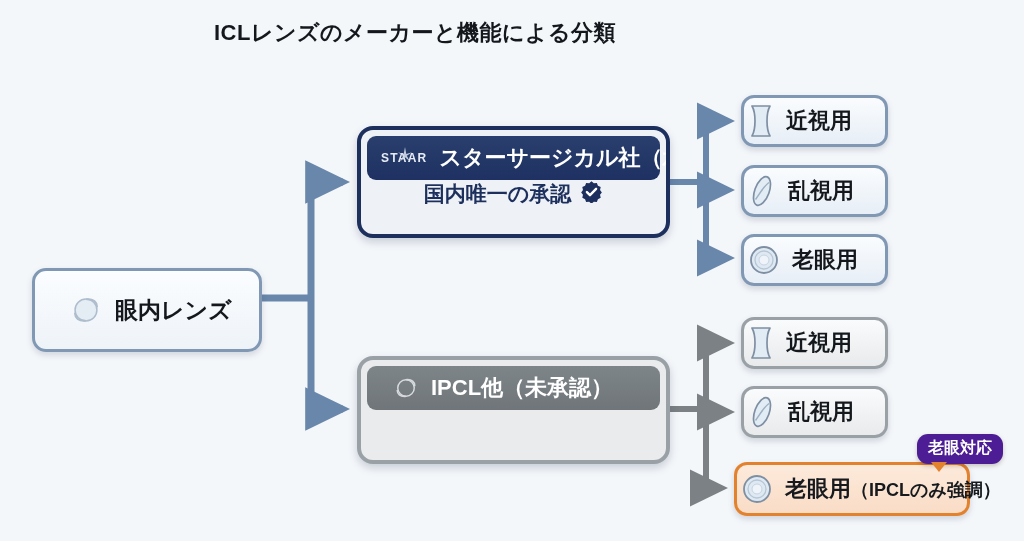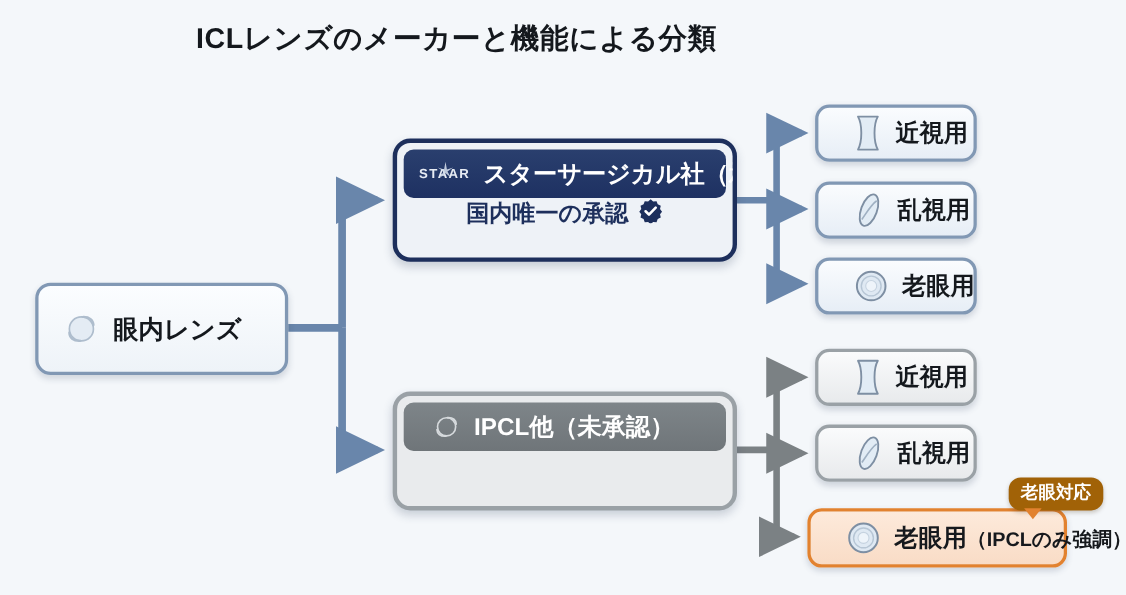--- a/index.html
+++ b/index.html
@@ -9,38 +9,38 @@
     font-family:"Liberation Sans","DejaVu Sans",sans-serif;
     overflow:hidden;
     position:relative;
   }
   #stage{position:absolute;inset:0;}
 
   
   .title{
     position:absolute;left:0;top:18px;width:830px;
     text-align:center;
-    font-size:26px;font-weight:bold;color:#14181d;
+    font-size:22px;font-weight:bold;color:#14181d;
     letter-spacing:.5px;
     white-space:nowrap;
   }
 
   
   #wires{position:absolute;left:0;top:0;width:1024px;height:541px;}
 
   
   .node{position:absolute;box-sizing:border-box;}
 
   
   .root{
-    left:32px;top:257px;width:230px;height:84px;
+    left:32px;top:268px;width:230px;height:84px;
     background:linear-gradient(180deg,#fbfdff 0%,#eef3f8 100%);
     border:3px solid #8198b4;border-radius:14px;
     box-shadow:0 3px 6px rgba(40,60,90,.17);
-    display:flex;align-items:center;gap:10px;padding-left:20px;
+    display:flex;align-items:center;gap:10px;padding-left:32px;
   }
   .root .label{font-size:23px;font-weight:bold;color:#14181d;}
 
   
   .card{
     border-radius:16px;box-sizing:border-box;overflow:hidden;
     box-shadow:0 4px 9px rgba(40,60,90,.22);
   }
   .card .head{
     display:flex;align-items:center;gap:10px;
@@ -63,21 +63,21 @@
 
   .card-ipcl{
     left:357px;top:356px;width:313px;height:108px;
     border:4px solid #9aa1a6;background:#e9ebed;
   }
   .card-ipcl .head{background:linear-gradient(180deg,#7e8589 0%,#6f7579 100%);padding-left:24px;}
   .card-ipcl .body .sub{color:#6c7276;}
 
   
   .leaf{
-    display:flex;align-items:center;gap:12px;padding-left:32px;
+    display:flex;align-items:center;gap:12px;padding-left:4px;
     box-sizing:border-box;border-radius:13px;
     box-shadow:0 3px 6px rgba(40,60,90,.19);
   }
   .leaf .ltxt{font-size:22px;font-weight:bold;color:#14181d;white-space:nowrap;}
   .leaf-blue{
     width:147px;height:52px;
     background:linear-gradient(180deg,#fafcfe 0%,#e7eef6 100%);
     border:3px solid #8198b4;
   }
   .leaf-gray{
@@ -96,21 +96,21 @@
   .b1{left:741px;top:95px;}
   .b2{left:741px;top:165px;}
   .b3{left:741px;top:234px;}
   .g1{left:741px;top:317px;}
   .g2{left:741px;top:386px;}
   .g3{left:734px;top:462px;}
 
   
   .badge{
     position:absolute;left:917px;top:434px;
-    background:#a16207;color:#fff;
+    background:#4c1d95;color:#fff;
     font-size:16px;font-weight:bold;
     padding:4px 11px 5px 11px;border-radius:11px;
     white-space:nowrap;
     box-shadow:0 2px 4px rgba(60,40,10,.25);
     z-index:5;
   }
   .badge:after{
     content:"";position:absolute;left:14px;bottom:-8px;
     width:0;height:0;
     border-left:8px solid transparent;

